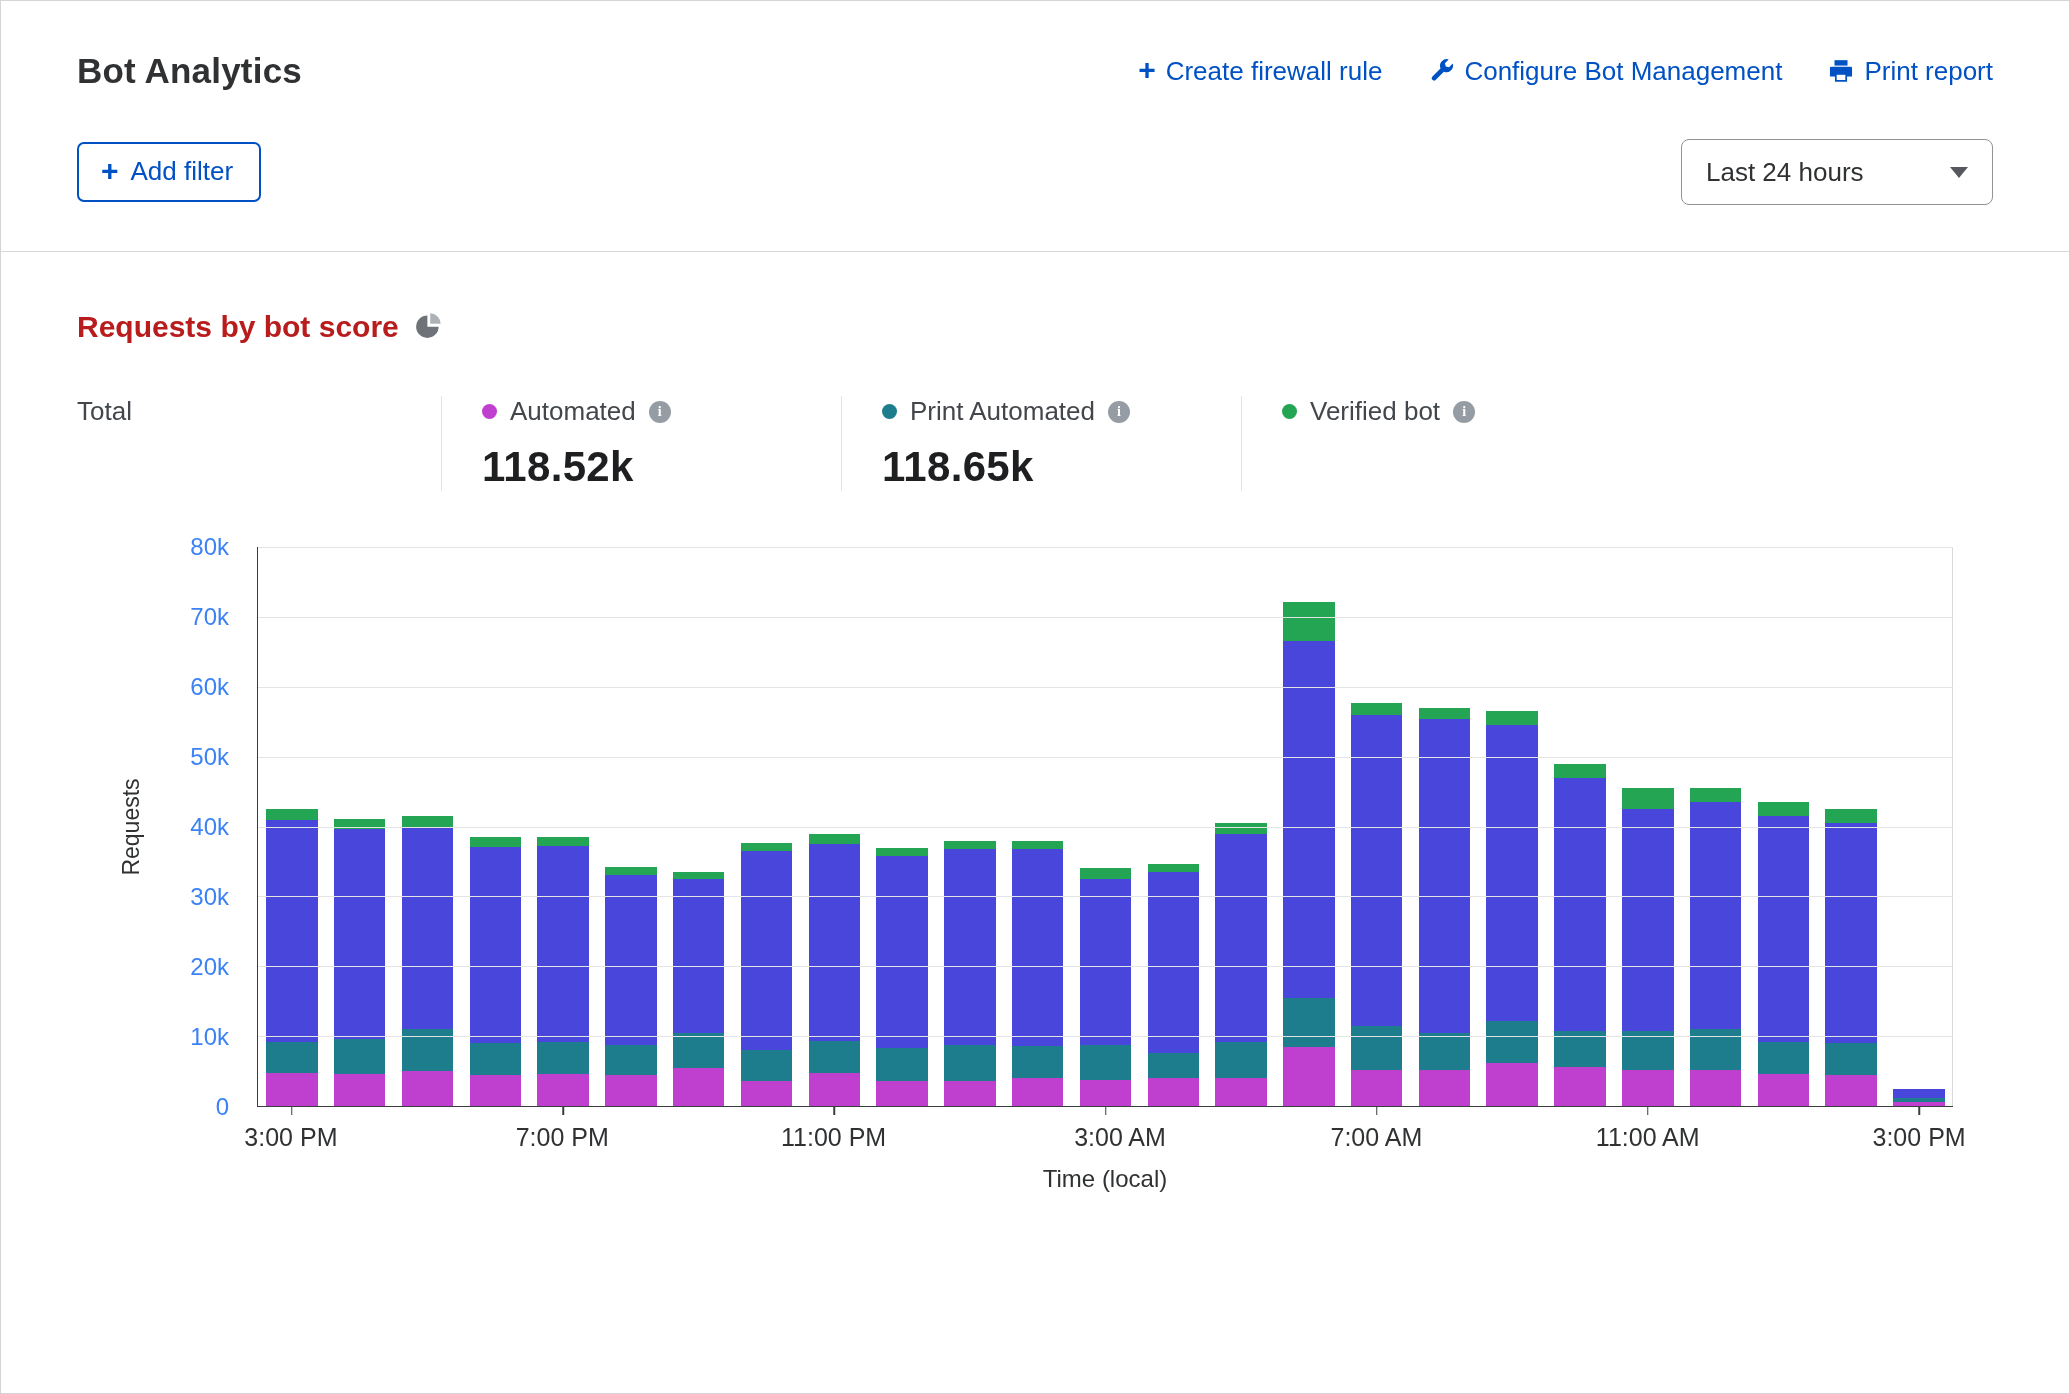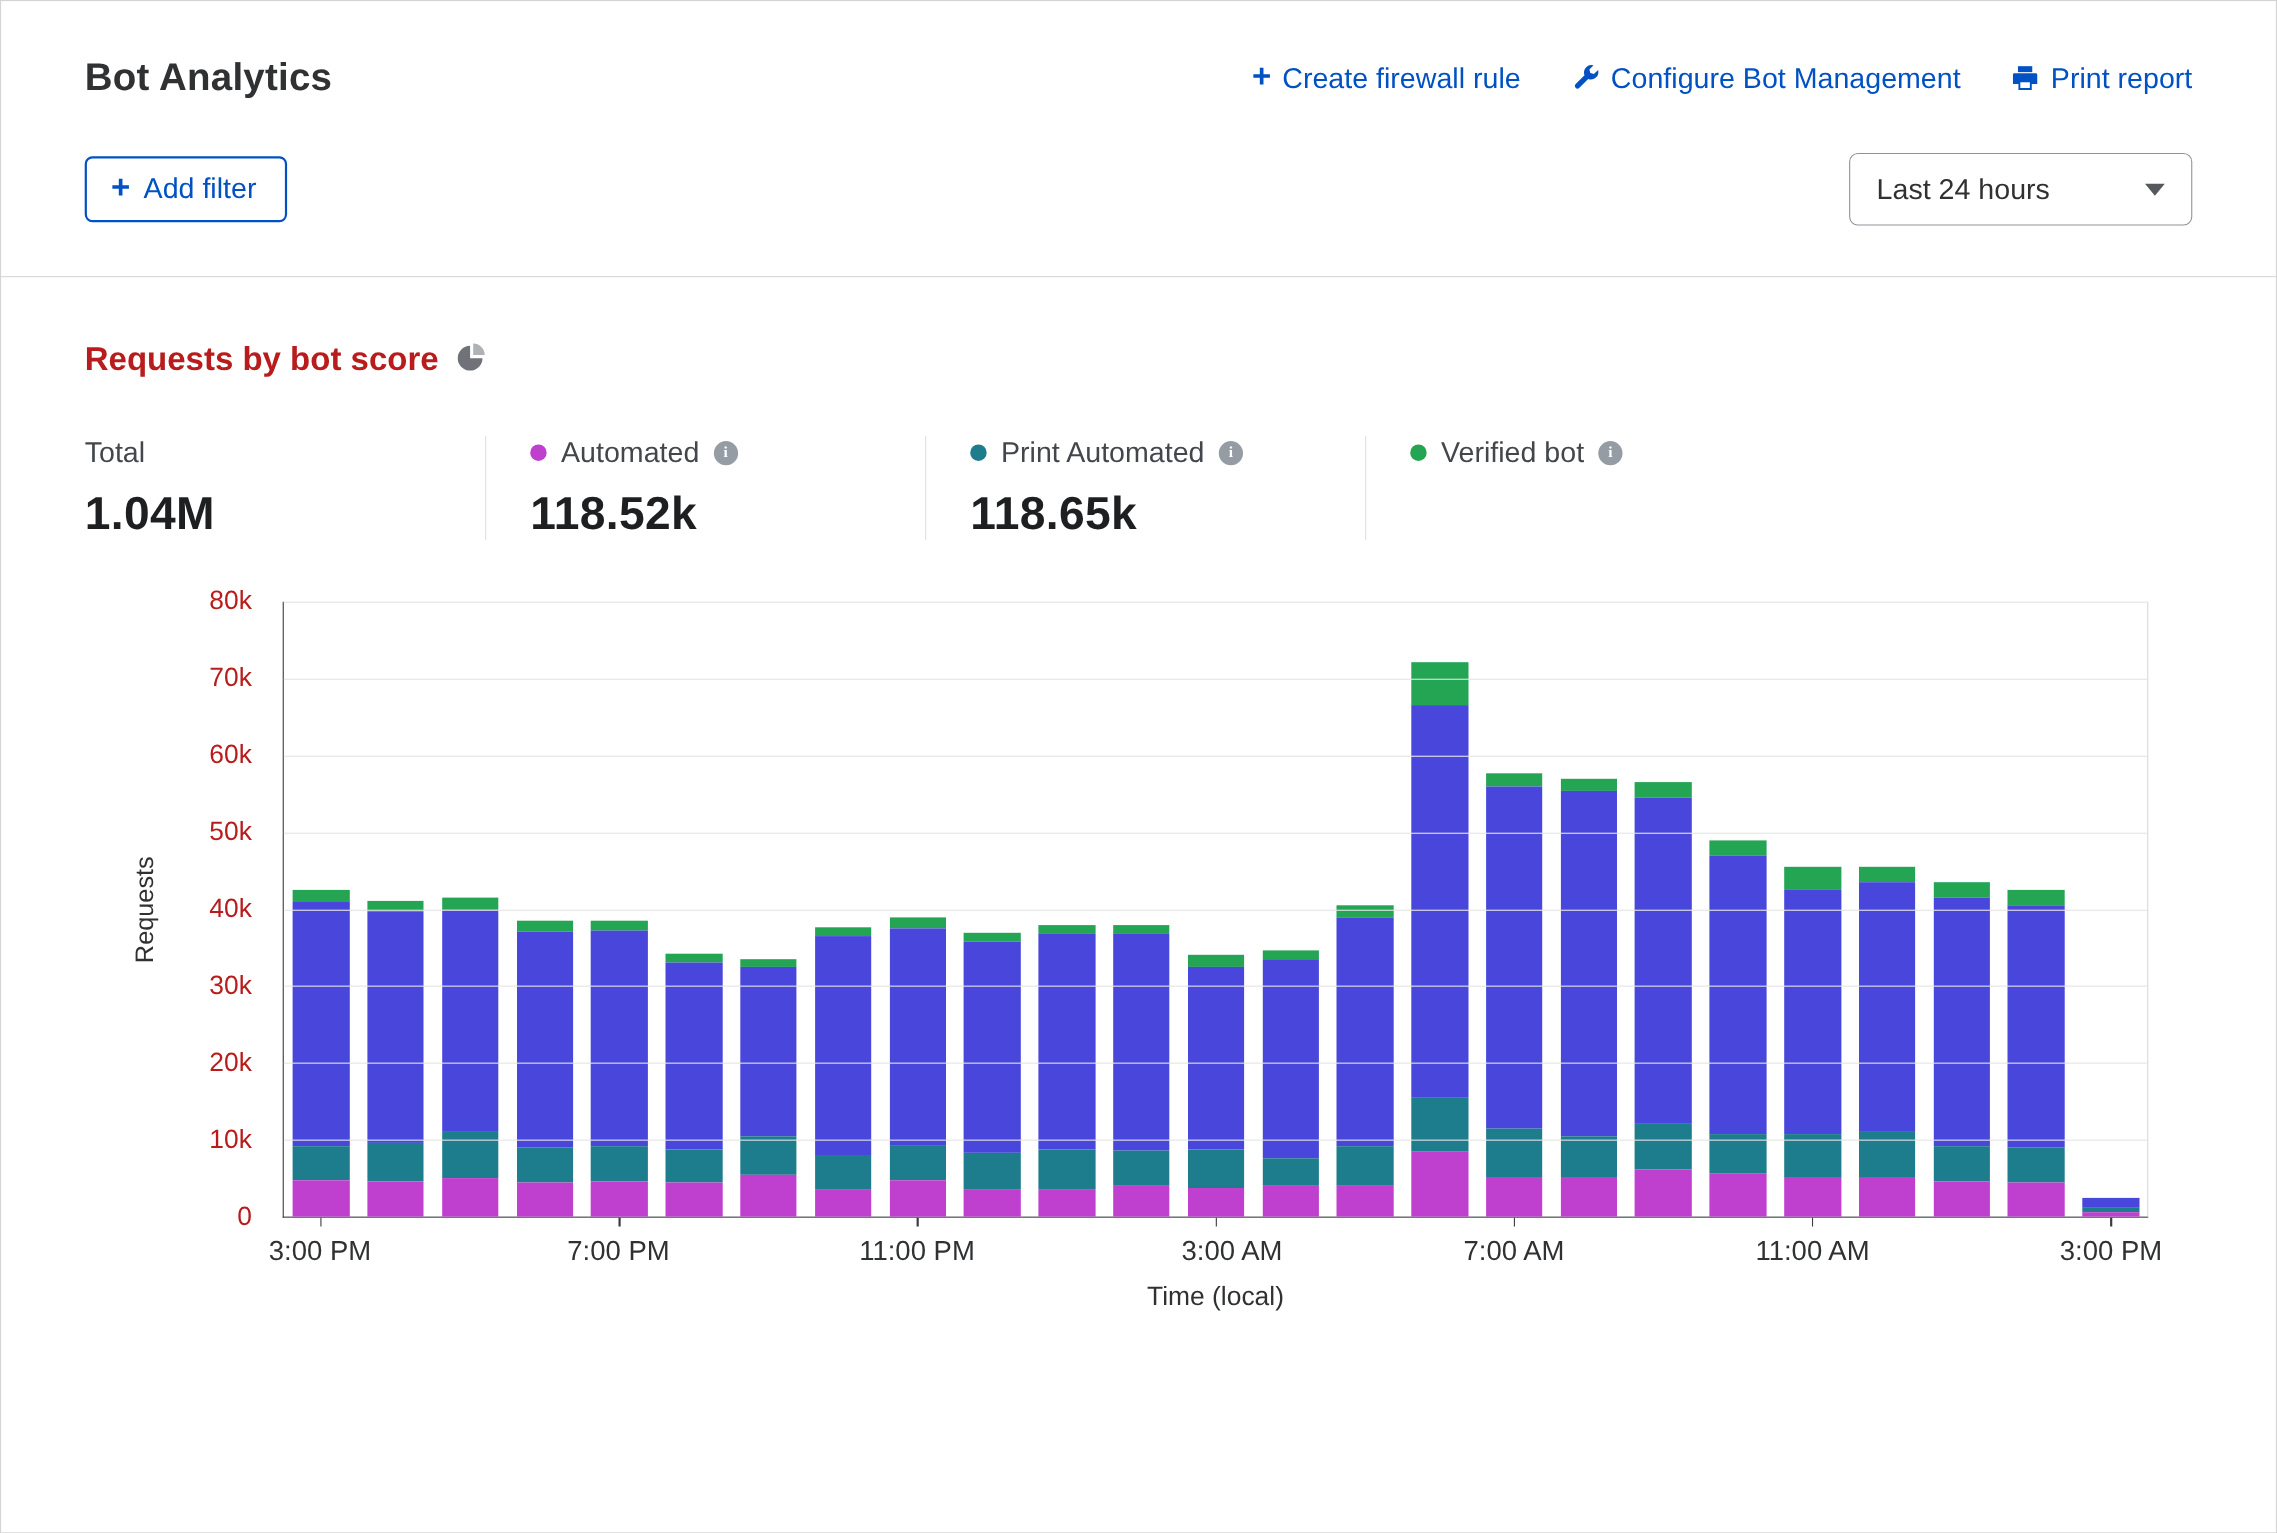--- a/index.html
+++ b/index.html
@@ -58,21 +58,21 @@
   .chart-wrap { position:relative; margin-top:56px; height:560px; }
   .y-axis-label {
     position:absolute; left:6px; top:50%;
     transform:translateY(-50%) rotate(-90deg); transform-origin:center;
     font-size:23px; color:#2f3133;
   }
   .plot-outer { position:absolute; left:180px; right:40px; top:0; bottom:0; }
   .plot-area { position:absolute; left:0; right:0; top:0; bottom:0; border-left:1.5px solid #3a3d40; border-bottom:1.5px solid #3a3d40; }
   .gridline { position:absolute; left:0; right:0; height:1px; background:#e4e4e4; }
   .right-line { position:absolute; right:0; top:0; bottom:0; width:1px; background:#d9d9d9; }
-  .y-tick-label { position:absolute; right:14px; transform:translateY(-50%); font-size:24px; color:#b91c1c; white-space:nowrap; }
+  .y-tick-label { position:absolute; right:14px; transform:translateY(-50%); font-size:24px; color:#3b82f6; white-space:nowrap; }
   .y-ticks { position:absolute; left:-180px; width:166px; top:0; bottom:0; }
   .bars { position:absolute; left:0; right:0; top:0; bottom:0; display:flex; align-items:flex-end; }
   .bar-slot { flex:1; height:100%; display:flex; align-items:flex-end; justify-content:center; }
   .bar { width:76%; display:flex; flex-direction:column-reverse; }
   .seg { width:100%; }
   .x-tick { position:absolute; bottom:-9px; width:1.5px; height:8px; background:#3a3d40; transform:translateX(-50%); }
   .x-ticks { position:absolute; left:0; right:0; top:100%; height:44px; }
   .x-tick-label { position:absolute; top:16px; transform:translateX(-50%); font-size:25px; color:#2f3133; white-space:nowrap; }
   .x-axis-label { position:absolute; left:0; right:0; top:100%; margin-top:58px; text-align:center; font-size:24px; color:#2f3133; }
 </style>
@@ -132,21 +132,20 @@
             <path d="M13.5 1.2a9.3 9.3 0 0 1 9.3 9.3h-9.3V1.2z" fill="#aeb2b7"></path>
           </svg>
       </span>
     </div>
 
     <div class="stats-row">
       <div class="stat first">
         <div class="stat-label-row">
           <span>Total</span>
         </div>
-        <div class="stat-value">1.04M</div>
       </div>
       <div class="stat">
         <div class="stat-label-row">
           <span class="stat-dot" style="background: rgb(191, 63, 207);"></span>
           <span>Automated</span>
           <span class="info-icon"></span>
         </div>
         <div class="stat-value">118.52k</div>
       </div>
       <div class="stat">

